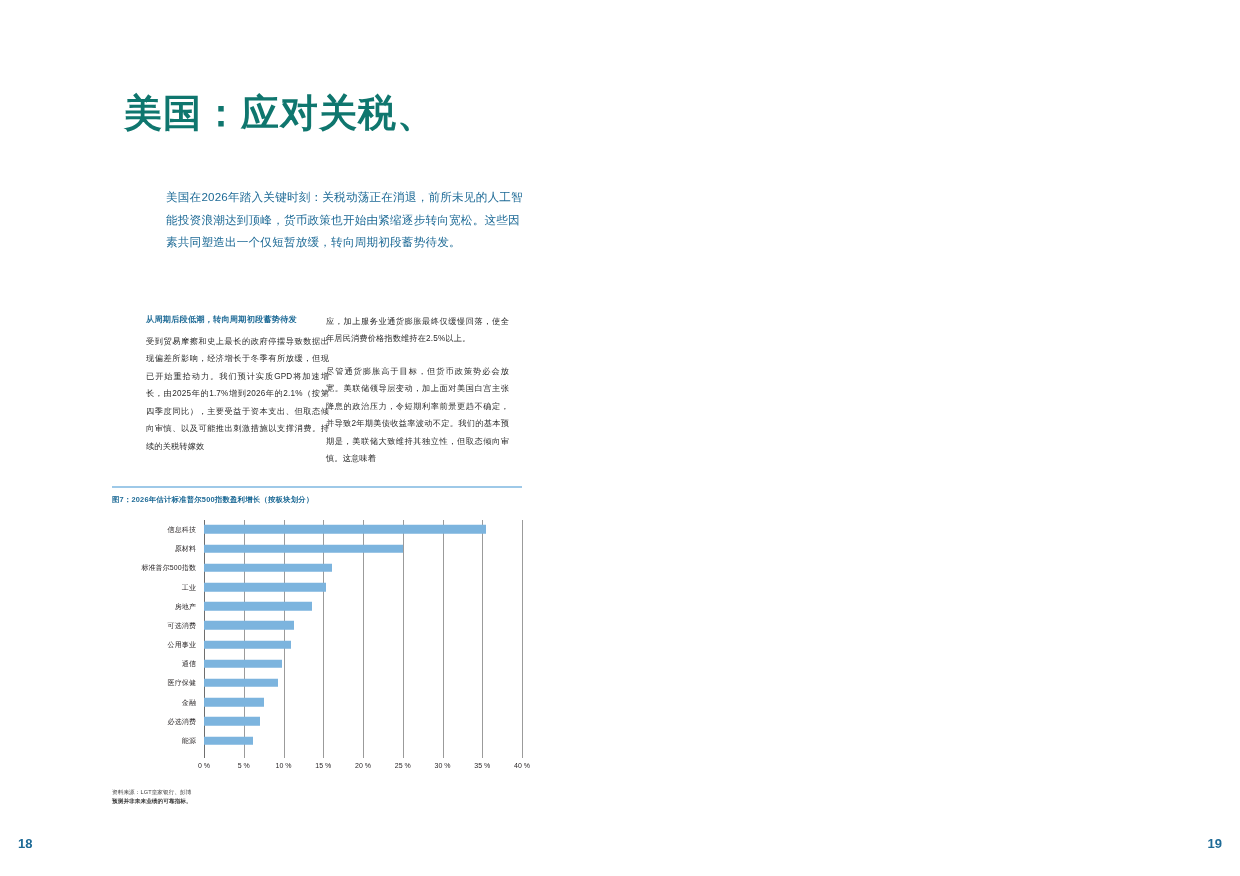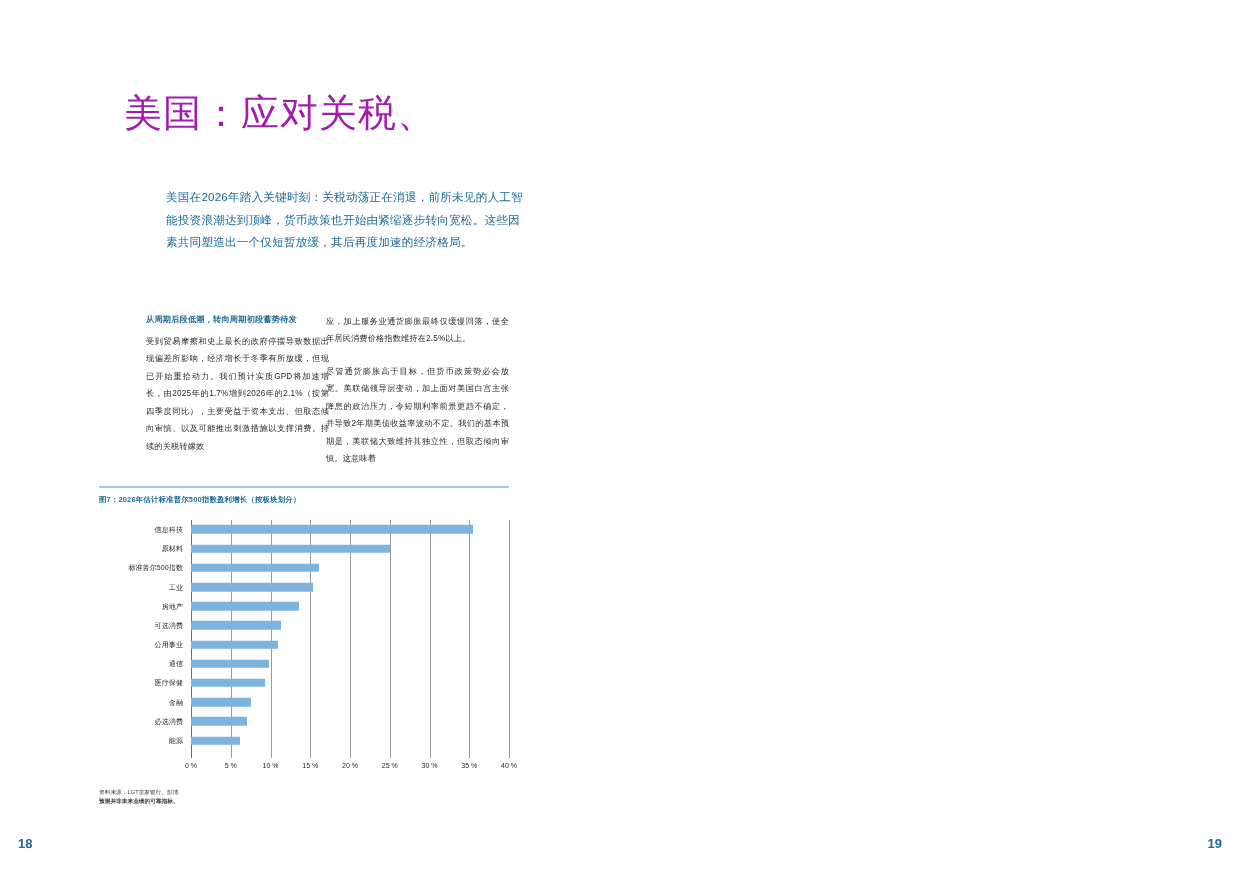--- a/index.html
+++ b/index.html
@@ -15,21 +15,21 @@
   .spread { position:absolute; inset:0; display:flex; }
   .page { position:relative; height:876px; }
   .page-left  { width:620px; }
   .page-right { width:620px; }
 
   
   .title {
     position:absolute; left:124px; top:63px;
     width:420px;
     font-size:38px; line-height:1.36;
-    color:#a21caf; font-weight:400;
+    color:#0f766e; font-weight:700;
     letter-spacing:1px;
   }
 
   
   .lead {
     position:absolute; left:166px; top:186px; width:362px;
     font-size:11.6px; line-height:1.95;
     color:#1d6a96;
     letter-spacing:.2px;
   }
@@ -57,21 +57,21 @@
     font-size:7.4px; font-weight:700; color:#1d6a96;
     letter-spacing:.2px; line-height:1.6; margin-top:6px;
   }
   .fig-source {
     font-size:5.6px; color:#3a3a3a; line-height:1.65;
     letter-spacing:.1px; margin-top:8px;
   }
   .fig-source .b { font-weight:700; }
 
   
-  #fig7 { left:99px; top:486px; width:410px; }
+  #fig7 { left:112px; top:486px; width:410px; }
   .bar-plot { position:relative; width:410px; height:260px; margin-top:14px; }
   .bar-rows { position:absolute; left:0; top:0; width:410px; height:238px; }
   .bar-row {
     position:relative; height:19.2px; display:flex; align-items:center;
   }
   .bar-label {
     width:92px; text-align:right; padding-right:8px;
     font-size:7px; color:#231f20; letter-spacing:.1px;
     white-space:nowrap; line-height:1;
   }
@@ -107,21 +107,21 @@
 <body>
 
 <div class="spread">
 
   <div class="page page-left">
 
     <h1 class="title">
       <div>美国：应对关税、</div>
     </h1>
 
-    <div class="lead">美国在2026年踏入关键时刻：关税动荡正在消退，前所未见的人工智能投资浪潮达到顶峰，货币政策也开始由紧缩逐步转向宽松。这些因素共同塑造出一个仅短暂放缓，其后再度加速的经济格局。</div>
+    <div class="lead">美国在2026年踏入关键时刻：关税动荡正在消退，前所未见的人工智能投资浪潮达到顶峰，货币政策也开始由紧缩逐步转向宽松。这些因素共同塑造出一个仅短暂放缓，转向周期初段蓄势待发。</div>
 
     <div class="lcol lcol-1">
       <h4>从周期后段低潮，转向周期初段蓄势待发</h4>
       <p>受到贸易摩擦和史上最长的政府停摆导致数据出现偏差所影响，经济增长于冬季有所放缓，但现已开始重拾动力。我们预计实质GPD将加速增长，由2025年的1.7%增到2026年的2.1%（按第四季度同比），主要受益于资本支出、但取态倾向审慎、以及可能推出刺激措施以支撑消费。持续的关税转嫁效</p>
     </div>
 
     <div class="lcol lcol-2">
       <p>应，加上服务业通货膨胀最终仅缓慢回落，使全年居民消费价格指数维持在2.5%以上。</p>
       <p>尽管通货膨胀高于目标，但货币政策势必会放宽。美联储领导层变动，加上面对美国白宫主张降息的政治压力，令短期利率前景更趋不确定，并导致2年期美债收益率波动不定。我们的基本预期是，美联储大致维持其独立性，但取态倾向审慎。这意味着</p>
     </div>

